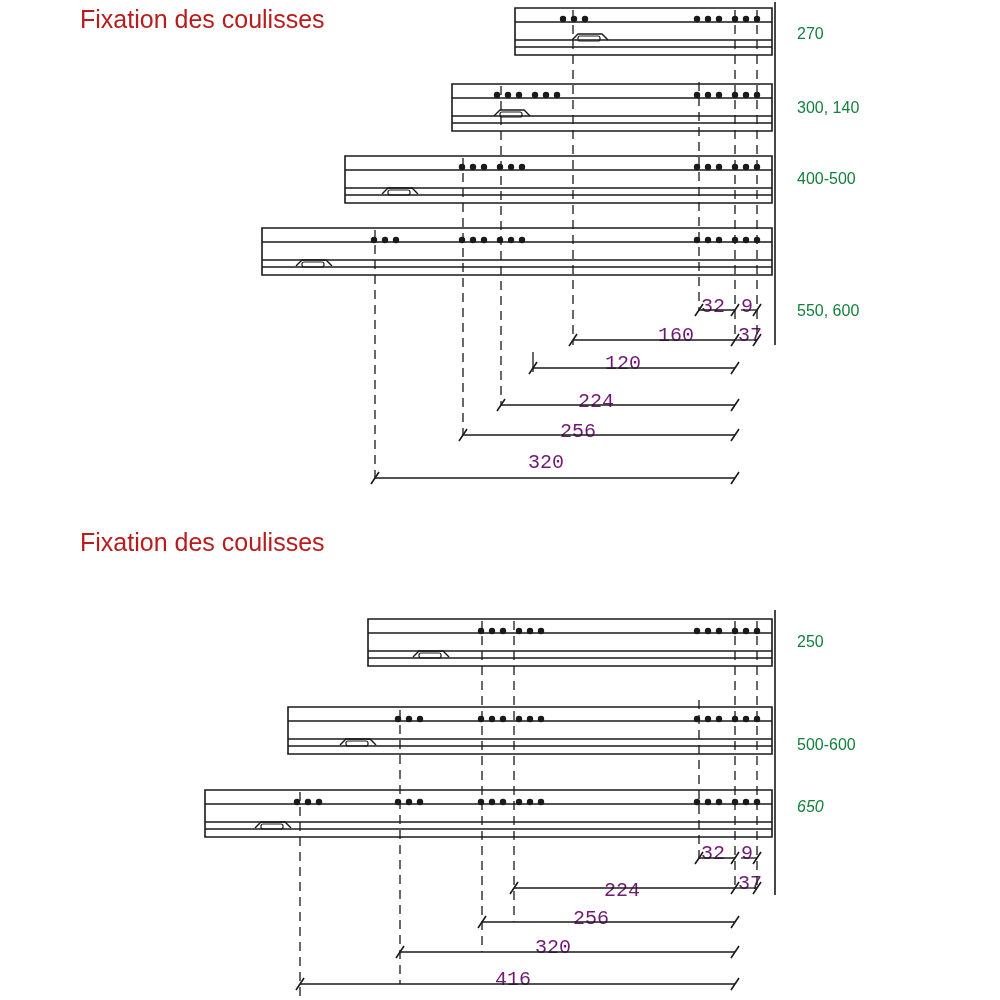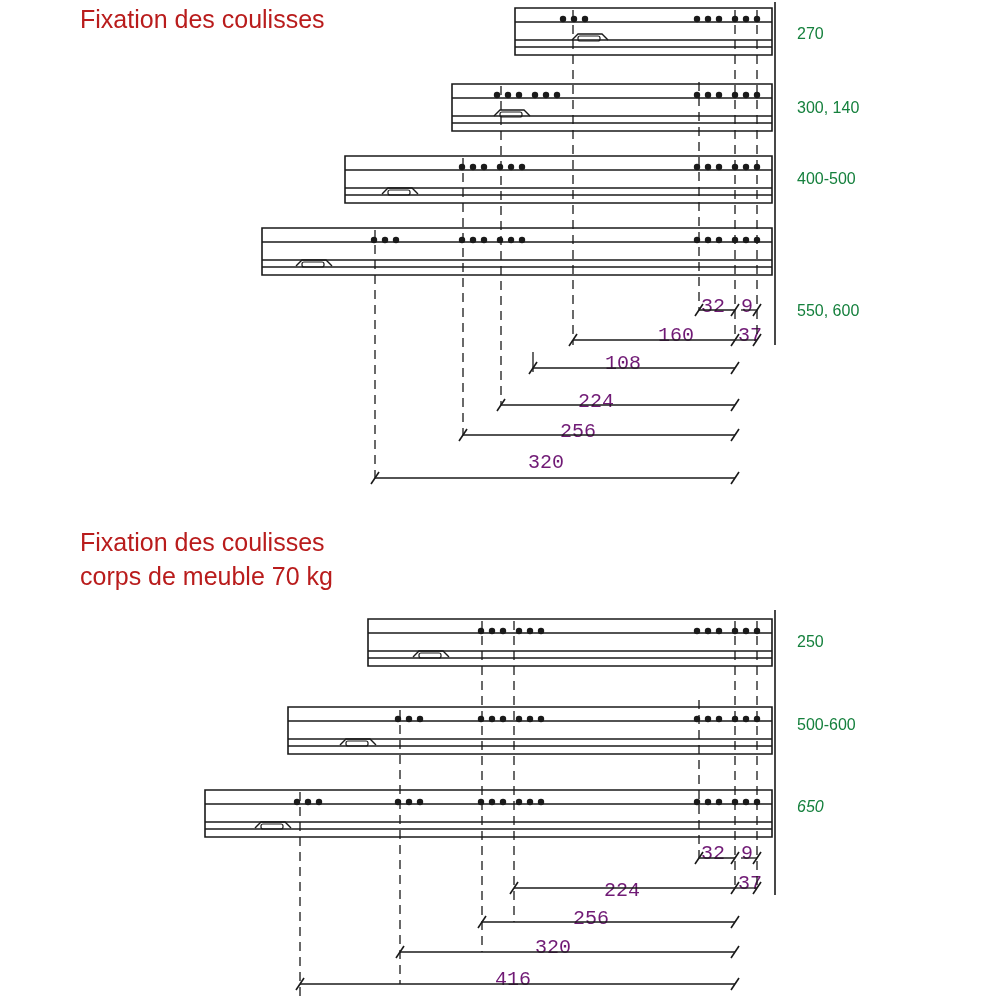--- a/index.html
+++ b/index.html
@@ -50,36 +50,36 @@
     pointer-events: none;
   }
 </style>
 </head>
 <body>
 
 <div id="page">
 
   <div class="section-title" id="title-40"><span>Fixation des coulisses</span><br></div>
 
-  <div class="section-title" id="title-70"><span>Fixation des coulisses</span><br><span>corps de meuble 70 kg</span></div>
+  <div class="section-title" id="title-70"><span>Fixation des coulisses</span><br></div>
 
   <div class="size-label" style="left:797px; top:25px;">270</div>
   <div class="size-label" style="left:797px; top:99px;">300, 140</div>
   <div class="size-label" style="left:797px; top:170px;text-align:right;">400-500</div>
   <div class="size-label" style="left:797px; top:258px;margin-top:44px;">550, 600</div>
 
   <div class="size-label" style="left:797px; top:633px;">250</div>
-  <div class="size-label" style="left:797px; top:716px;">500-600</div>
+  <div class="size-label" style="left:797px; top:736px;">500-600</div>
   <div class="size-label" style="left:797px; top:798px;font-style:italic;">650</div>
 
   <div class="dim-label" style="left:701px; top:295px;">32</div>
   <div class="dim-label" style="left:741px; top:295px;">9</div>
   <div class="dim-label" style="left:632px; top:324px;margin-left:26px;">160</div>
   <div class="dim-label" style="left:738px; top:324px;">37</div>
-  <div class="dim-label" style="left:605px; top:352px;">108</div>
+  <div class="dim-label" style="left:605px; top:352px;">120</div>
   <div class="dim-label" style="left:578px; top:390px;">224</div>
   <div class="dim-label" style="left:560px; top:420px;">256</div>
   <div class="dim-label" style="left:528px; top:451px;">320</div>
 
   <div class="dim-label" style="left:701px; top:842px;">32</div>
   <div class="dim-label" style="left:741px; top:842px;">9</div>
   <div class="dim-label" style="left:604px; top:879px;">224</div>
   <div class="dim-label" style="left:738px; top:872px;">37</div>
   <div class="dim-label" style="left:573px; top:907px;">256</div>
   <div class="dim-label" style="left:535px; top:936px;">320</div>

